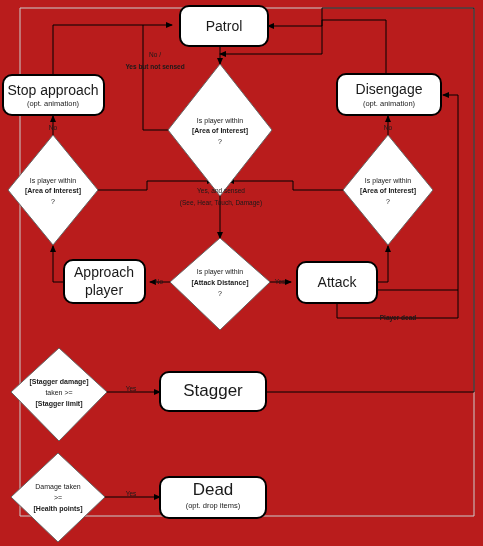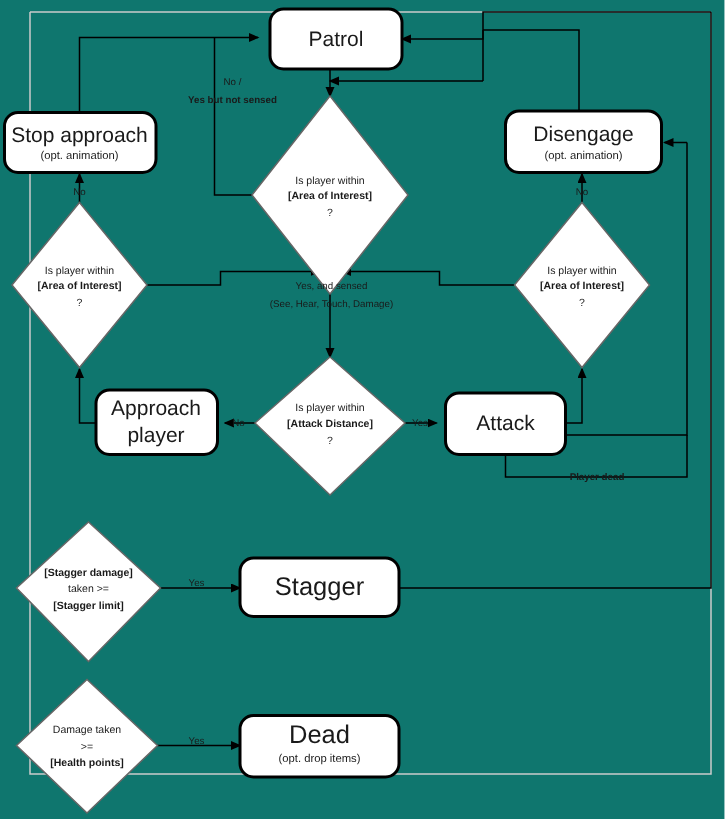--- a/index.html
+++ b/index.html
@@ -10,21 +10,21 @@
   body {
     width: 483px;
     height: 546px;
     font-family: "Liberation Sans", sans-serif;
     overflow: hidden;
   }
   #canvas {
     position: relative;
     width: 483px;
     height: 546px;
-    background: #0f766e;
+    background: #b91c1c;
   }
   svg.flow {
     position: absolute;
     left: 0;
     top: 0;
     width: 483px;
     height: 546px;
   }
   .conn {
     fill: none;

